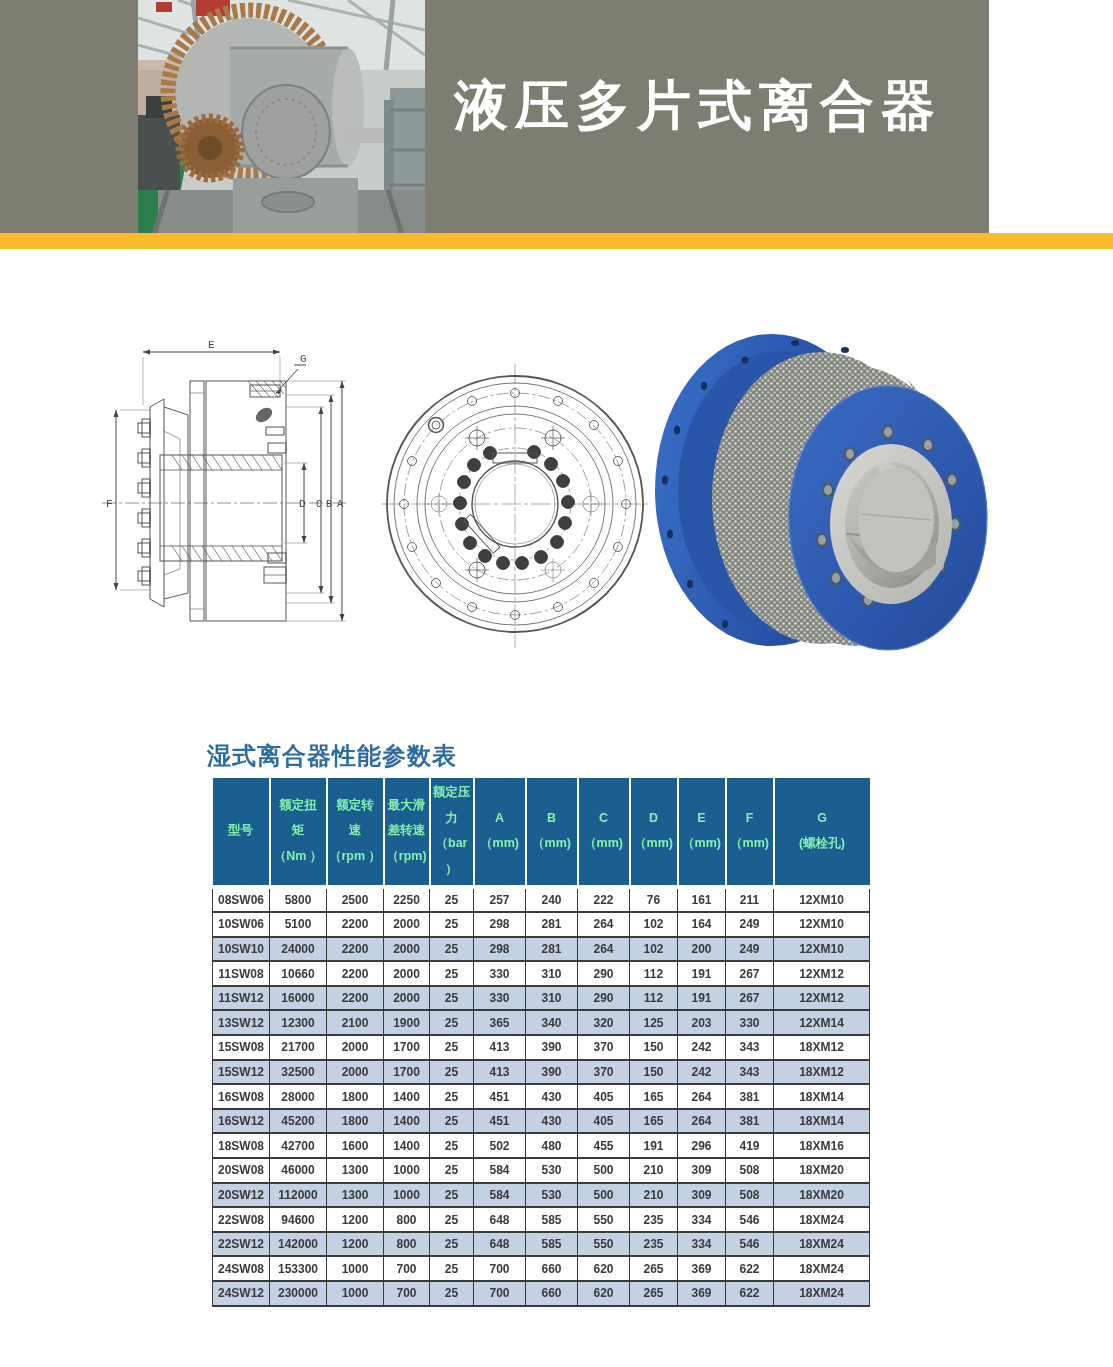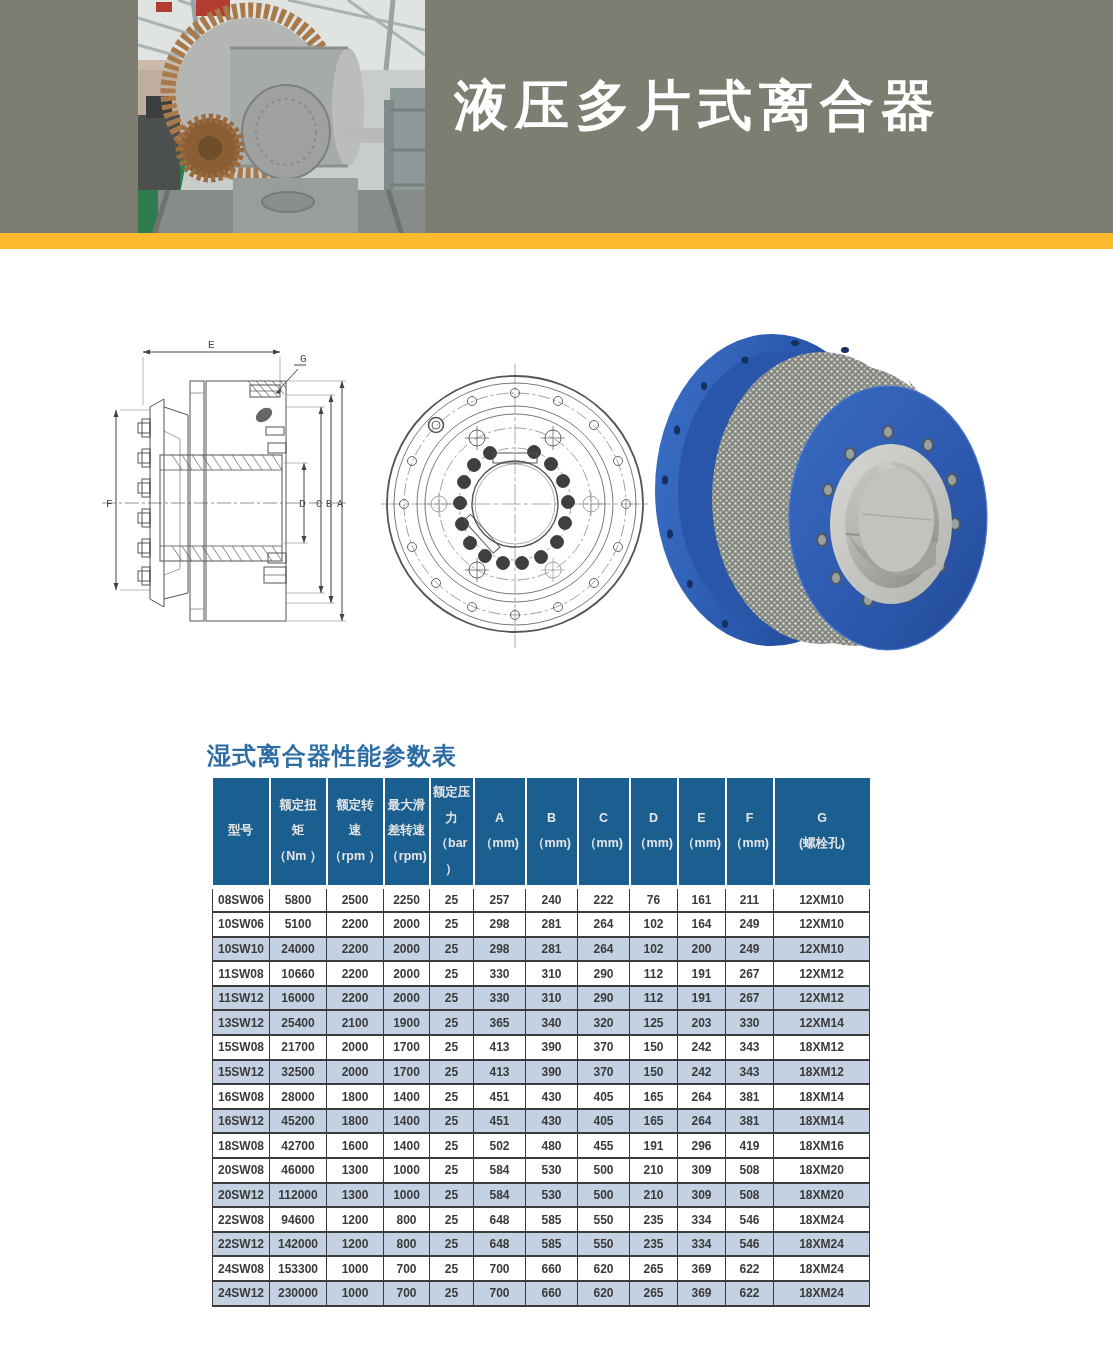--- a/index.html
+++ b/index.html
@@ -2,21 +2,21 @@
 <html style="--banner-bg: #7D7D71; --accent: #FBB92E; --thead-bg: #1A5F90; --row-alt: #C3D1E3; --title-blue: #2D6CA2;"><head>
 <meta charset="utf-8">
 <style>
   html,body { margin:0; padding:0; background:#ffffff; }
   .page {
     position:relative; width:1113px; height:1367px; overflow:hidden;
     background:#ffffff; font-family:"Liberation Sans", sans-serif;
   }
 
   
-  .banner { position:absolute; left:0; top:0; width:1113px; height:233px; background:var(--banner-bg,#7D7D71); }
+  .banner { position:absolute; left:0; top:0; width:989px; height:233px; background:var(--banner-bg,#7D7D71); }
   .accent-bar { position:absolute; left:0; top:233px; width:1113px; height:16px; background:var(--accent,#FBB92E); }
   .banner-photo { position:absolute; left:138px; top:0; width:287px; height:235px; overflow:hidden; }
   .banner-title {
     position:absolute; left:454px; top:70px; width:640px;
     color:#ffffff; font-size:54px; font-weight:bold; letter-spacing:7px; white-space:nowrap;
   }
 
   
   .fig { position:absolute; }
   .fig-section  { left:98px;  top:335px; width:300px; height:330px; }
@@ -26,21 +26,21 @@
   
   .table-title {
     position:absolute; left:207px; top:740px;
     color:var(--title-blue,#2D6CA2); font-size:24px; font-weight:bold; letter-spacing:1px;
   }
   .spec-table {
     position:absolute; left:212px; top:778px; width:657px;
     border-collapse:collapse; table-layout:fixed;
   }
   .spec-table thead th {
-    background:var(--thead-bg,#1A5F90); color:#e5e5e5;
+    background:var(--thead-bg,#1A5F90); color:#86efac;
     font-size:12.5px; font-weight:bold; text-align:center; vertical-align:middle;
     height:96px; padding:2px 0; white-space:pre-line; line-height:2.05;
     border:none; border-left:2.5px solid #ffffff; border-bottom:4px solid #ffffff;
   }
   .spec-table thead th:first-child { border-left:none; }
   .spec-table tbody td {
     height:22.6px; padding:0; text-align:center; vertical-align:middle;
     font-size:12px; font-weight:bold; color:#3a3a3a;
     border:1.4px solid #3b3b3b; border-top-width:2px; border-bottom-width:2px;
   }
@@ -463,21 +463,21 @@
           <td>330</td>
           <td>310</td>
           <td>290</td>
           <td>112</td>
           <td>191</td>
           <td>267</td>
           <td>12XM12</td>
         </tr>
         <tr class="alt">
           <td>13SW12</td>
-          <td>25400</td>
+          <td>12300</td>
           <td>2100</td>
           <td>1900</td>
           <td>25</td>
           <td>365</td>
           <td>340</td>
           <td>320</td>
           <td>125</td>
           <td>203</td>
           <td>330</td>
           <td>12XM14</td>

